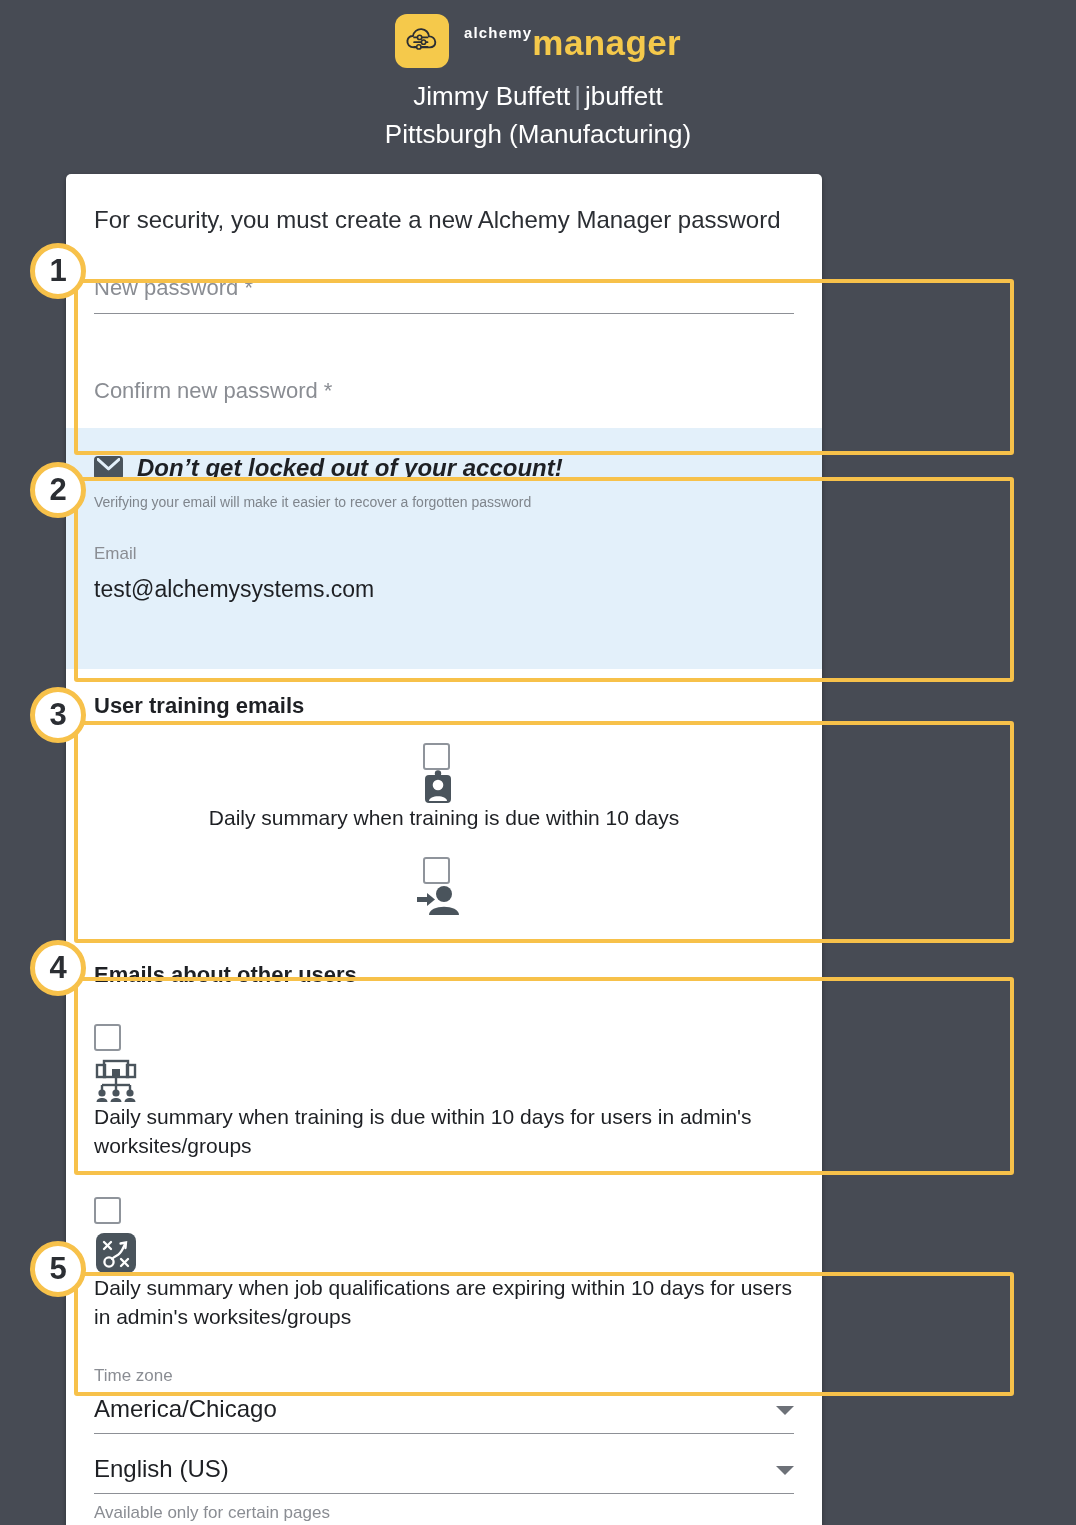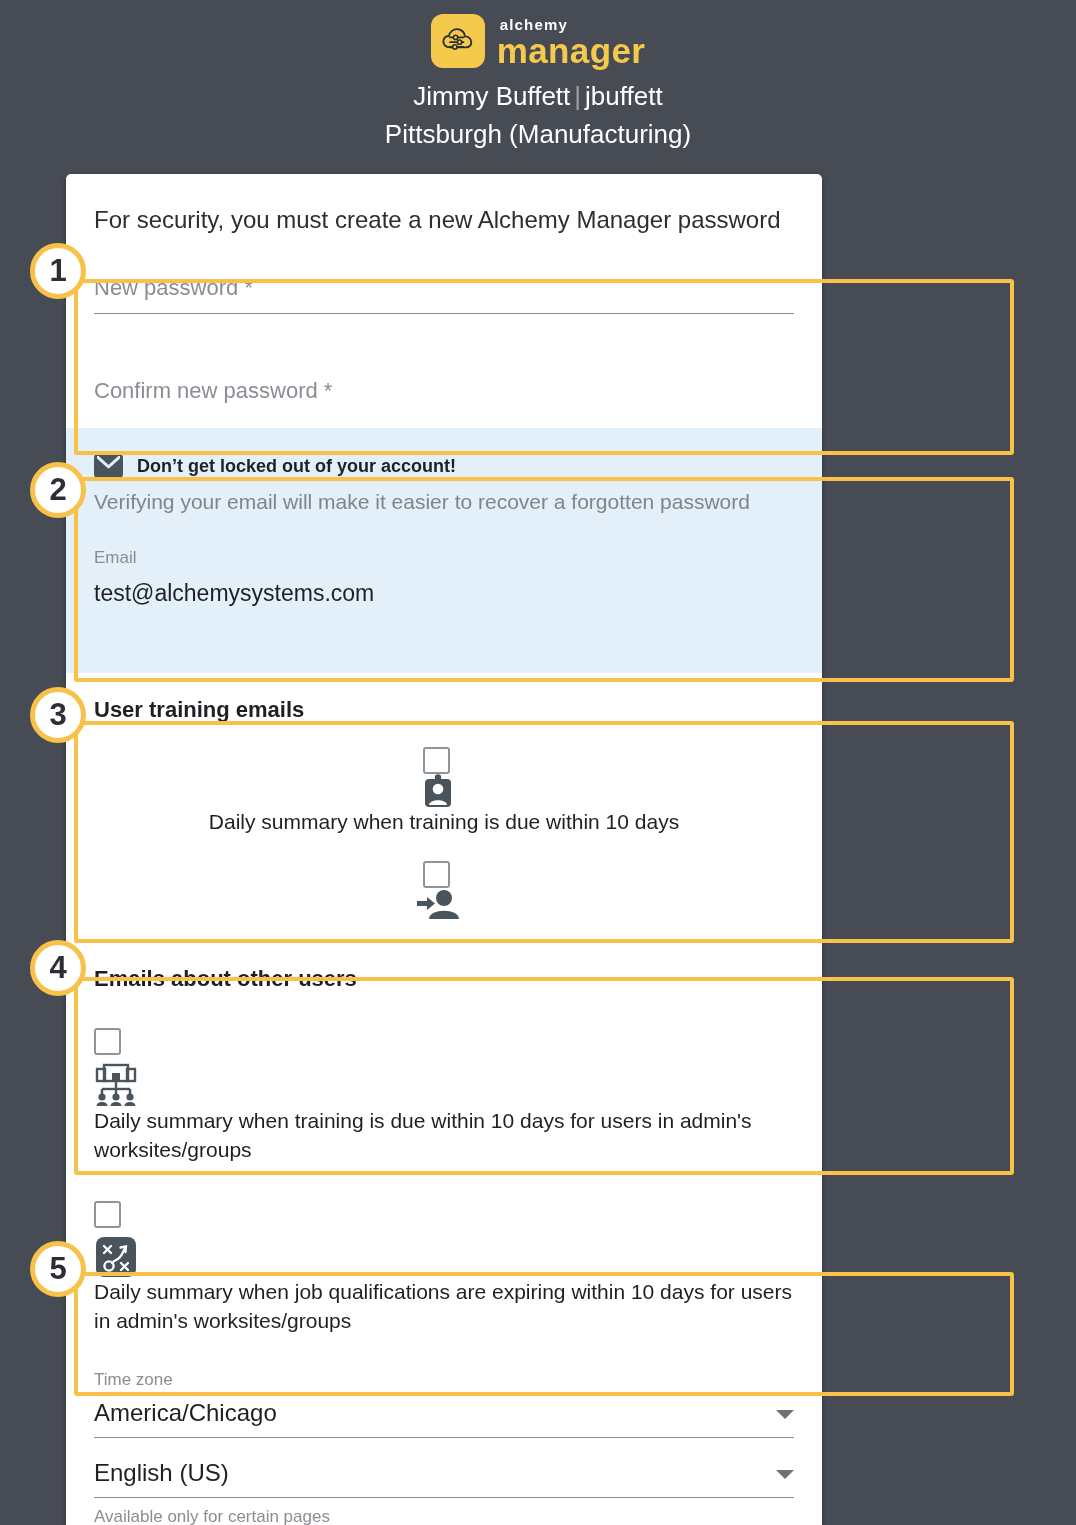--- a/index.html
+++ b/index.html
@@ -32,21 +32,21 @@
     width: 54px;
     height: 54px;
     border-radius: 12px;
     background: #f5c94b;
     display: flex;
     align-items: center;
     justify-content: center;
   }
   .logo-words {
     display: flex;
-    flex-direction: column;
+    flex-direction: row;
     align-items: flex-start;
     line-height: 1;
     margin-top: 2px;
   }
   .logo-alchemy {
     color: #ffffff;
     font-size: 15px;
     letter-spacing: 1.2px;
     font-weight: 600;
     margin-bottom: 1px;
@@ -127,26 +127,27 @@
     height: 24px;
     border-radius: 4px;
     background: #4a545c;
     display: flex;
     align-items: flex-start;
     justify-content: center;
     padding-top: 2px;
     box-sizing: border-box;
   }
   .email-head-text {
-    font-size: 18px;
+    font-size: 24px;
     font-weight: 700;
     color: #1e2024;
+    font-style: italic;
   }
   .email-sub {
-    font-size: 21px;
+    font-size: 14px;
     color: #7f858c;
     margin-top: 12px;
   }
   .email-label {
     font-size: 17px;
     color: #8a8d93;
     margin-top: 34px;
   }
   .email-value {
     font-size: 23px;

